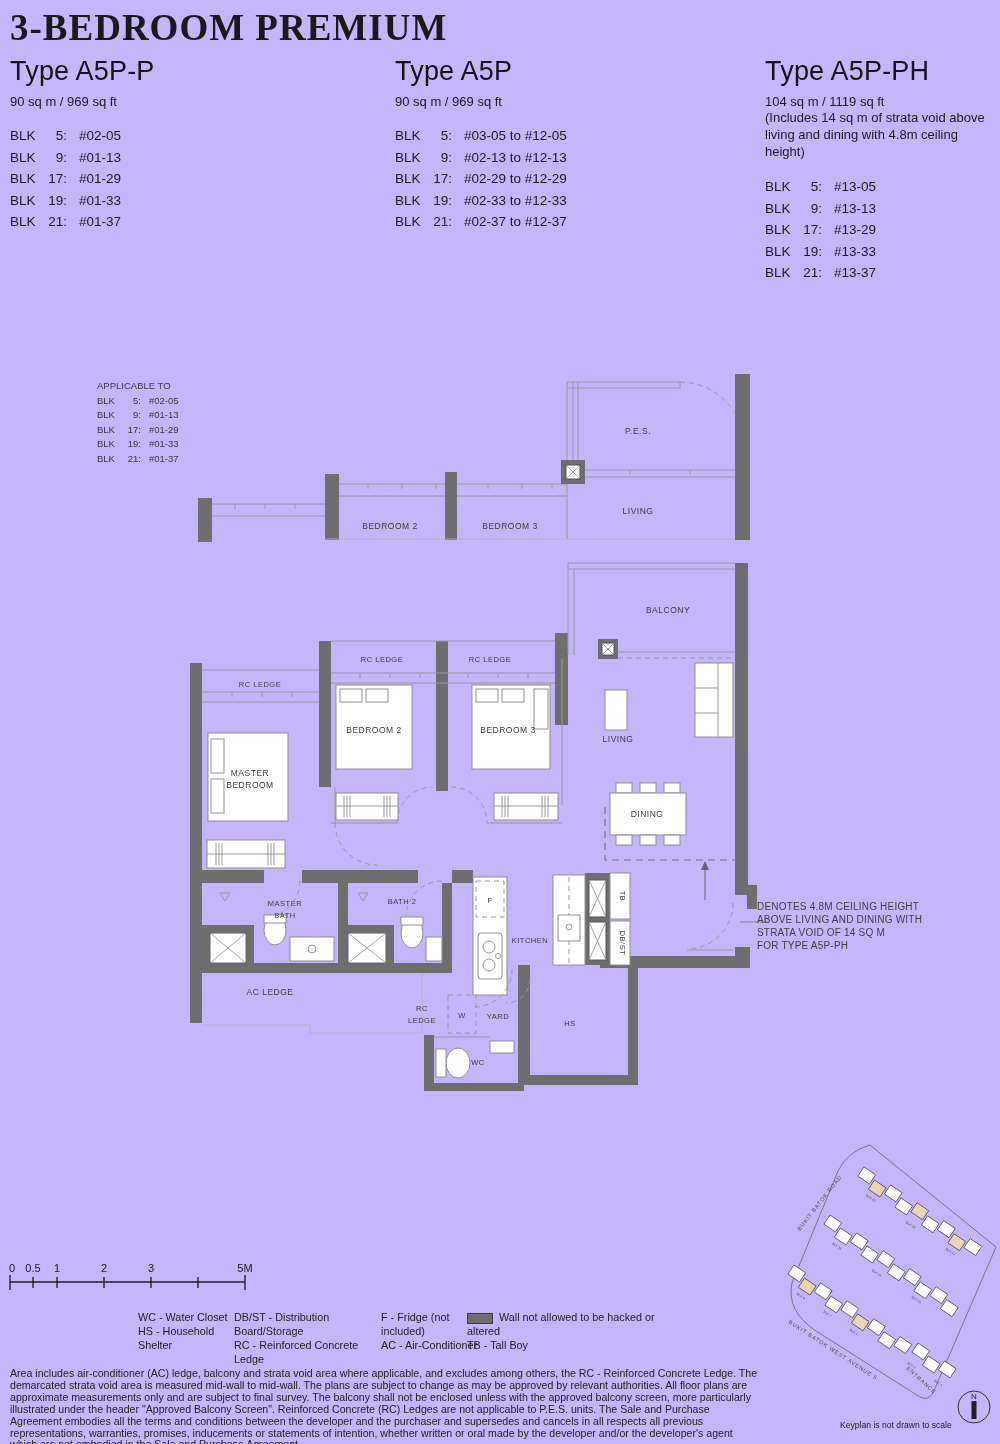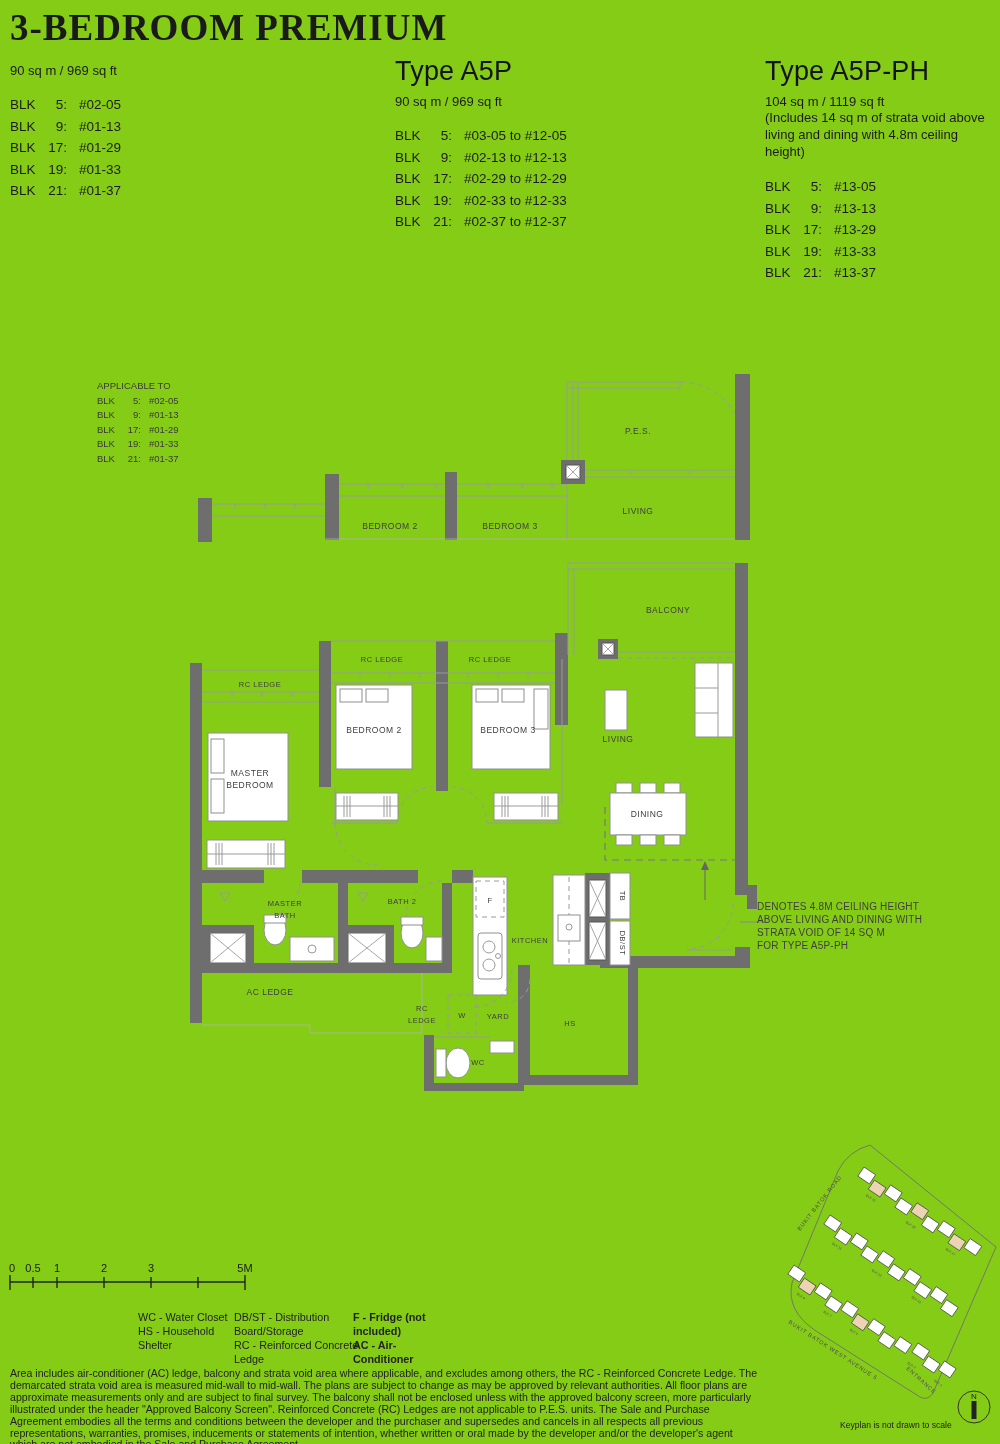--- a/index.html
+++ b/index.html
@@ -1,16 +1,16 @@
 <!DOCTYPE html>
 <html><head>
 <meta charset="utf-8">
 <style>
   html,body{margin:0;padding:0;background:#fff;}
-  .page{position:relative;width:1000px;height:1444px;background:#84cc16;overflow:hidden;
+  .page{position:relative;width:1000px;height:1444px;background:#c4b5fd;overflow:hidden;
         font-family:"Liberation Sans",sans-serif;color:#111;}
   .abs{position:absolute;}
   
   .title{font-family:"Liberation Serif",serif;font-size:37px;font-weight:600;letter-spacing:1px;color:#1a1a1a;}
   .type-col h2{margin:0;font-size:27px;font-weight:500;color:#141414;letter-spacing:.2px;}
   .area{font-size:13px;margin-top:7px;color:#1c1c1c;}
   .note{font-size:13px;color:#1c1c1c;line-height:17px;}
   .blocks{margin-top:16px;font-size:13.5px;line-height:21.5px;color:#1c1c1c;}
   .brow{display:flex;align-items:center;}
   .brow .bk{width:31px;}
@@ -50,20 +50,21 @@
   .kp-compass{fill:none;stroke:#333;stroke-width:1;}
 </style>
 </head>
 <body>
 
 <div class="page">
 
   <div class="abs title" style="left:10px;top:6px;">3-BEDROOM PREMIUM</div>
 
   <div class="abs type-col" style="left:10px;top:56px;width:330px;">
+    <h2>Type A5P-P</h2>
     <div class="area">90 sq m / 969 sq ft</div>
     <div class="blocks">
       <div class="brow">
           <span class="bk">BLK</span>
           <span class="no">5:</span>
           <span>#02-05</span>
         </div>
       <div class="brow">
           <span class="bk">BLK</span>
           <span class="no">9:</span>
@@ -454,23 +455,27 @@
   </svg>
 
   <div class="abs legend-col" style="left:138px;top:1310px;width:95px;">
     <div>WC - Water Closet</div>
     <div>HS - Household Shelter</div>
   </div>
   <div class="abs legend-col" style="left:234px;top:1310px;width:135px;">
     <div>DB/ST - Distribution Board/Storage</div>
     <div>RC - Reinforced Concrete Ledge</div>
   </div>
-  <div class="abs legend-col" style="left:353px;top:1310px;width:98px;font-weight:bold;">
+  <div class="abs legend-col" style="left:381px;top:1310px;width:98px;">
     <div>F - Fridge (not included)</div>
     <div>AC - Air-Conditioner</div>
+  </div>
+  <div class="abs legend-col" style="left:467px;top:1310px;width:200px;">
+    <div><span class="swatch"></span><span>Wall not allowed to be hacked or altered</span></div>
+    <div>TB -  Tall Boy</div>
   </div>
 
   <p class="abs disclaimer" style="left:10px;top:1368px;width:752px;margin:0;">Area includes air-conditioner (AC) ledge, balcony and strata void area where applicable, and excludes among others, the RC - Reinforced Concrete Ledge. The demarcated strata void area is measured mid-wall to mid-wall. The plans are subject to change as may be approved by relevant authorities. All floor plans are approximate measurements only and are subject to final survey. The balcony shall not be enclosed unless with the approved balcony screen, more particularly illustrated under the header "Approved Balcony Screen". Reinforced Concrete (RC) Ledges are not applicable to P.E.S. units. The Sale and Purchase Agreement embodies all the terms and conditions between the developer and the purchaser and supersedes and cancels in all respects all previous representations, warranties, promises, inducements or statements of intention, whether written or oral made by the developer and/or the developer's agent which are not embodied in the Sale and Purchase Agreement.</p>
 
   <svg class="abs" style="left:778px;top:1135px;" width="222" height="305" viewBox="0 0 222 305">
     <path class="kp-bound" d="M92,10 L218,112 L155,258 Q150,266 142,262 L38,196 Q8,176 14,148 L60,36 Q70,16 92,10 Z"></path>
     <g>
         <g transform="translate(86,32) rotate(34)">
           <rect x="0" y="0" width="14" height="11" class="kp-unit"></rect>
           <rect x="16" y="5" width="14" height="11" class="kp-unit hl"></rect>

